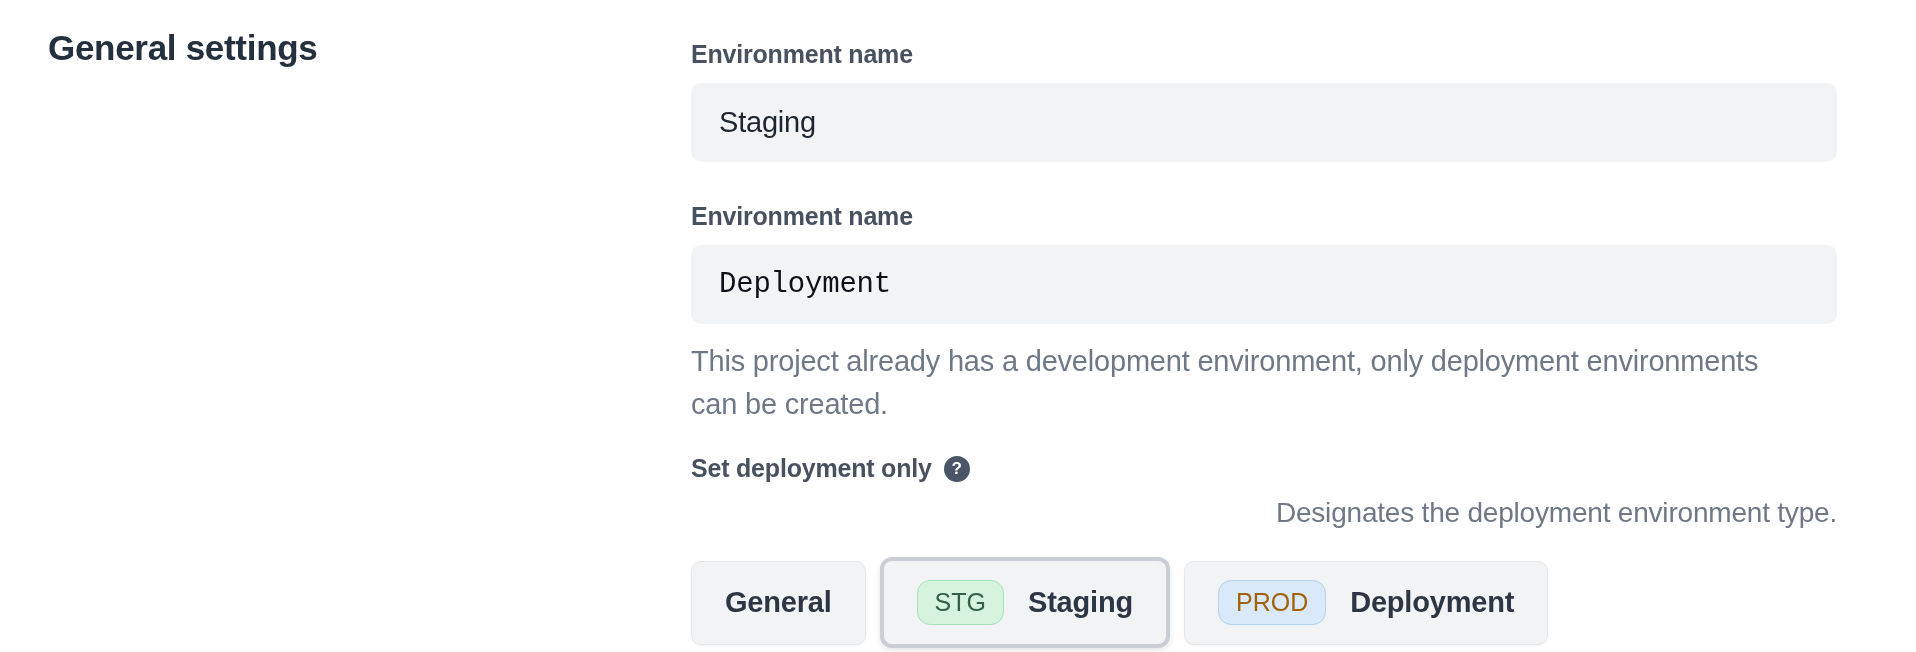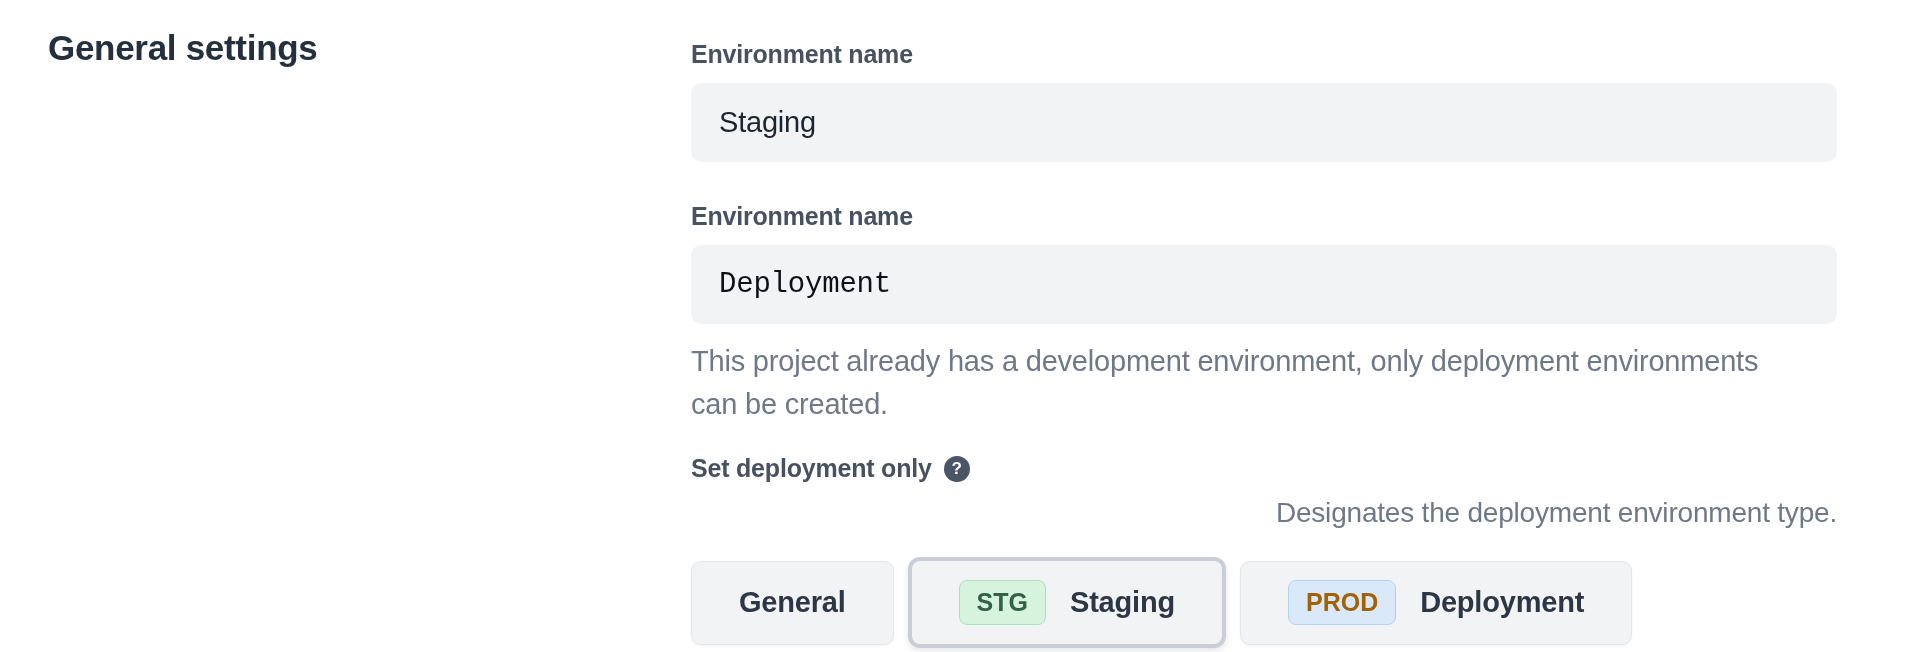--- a/index.html
+++ b/index.html
@@ -61,40 +61,40 @@
     text-align: right;
   }
 
   .options-row { display: flex; align-items: center; gap: 14px; }
 
   .option-button {
     height: 84px;
     background: #f2f3f5;
     border: 1px solid #e4e7ea;
     border-radius: 10px;
-    padding: 0 47px;
+    padding: 0 33px;
     display: inline-flex; align-items: center; gap: 24px;
     font-family: "Liberation Sans", "DejaVu Sans", sans-serif;
     font-size: 29px; font-weight: 700; color: #2d3644;
     letter-spacing: -0.2px;
     cursor: pointer;
     box-shadow: 0 1px 3px rgba(16,24,40,0.05);
   }
   .option-button.selected {
     border: 4px solid #c9ced6;
     border-radius: 12px;
     height: 91px;
     box-shadow: 0 3px 6px rgba(16,24,40,0.10);
   }
 
   .env-badge {
     display: inline-flex; align-items: center; justify-content: center;
     height: 45px; padding: 0 17px;
-    border-radius: 8px;
-    font-size: 25px; font-weight: 700;
+    border-radius: 13px;
+    font-size: 25px; font-weight: 400;
     letter-spacing: 0;
   }
   .env-badge.stg {
     background: #d6f3de; border: 1px solid #abe0bd; color: #34604a;
   }
   .env-badge.prod {
     background: #d9e9f9; border: 1px solid #b2d4f1; color: #a16207;
   }
 </style>
 </head>

